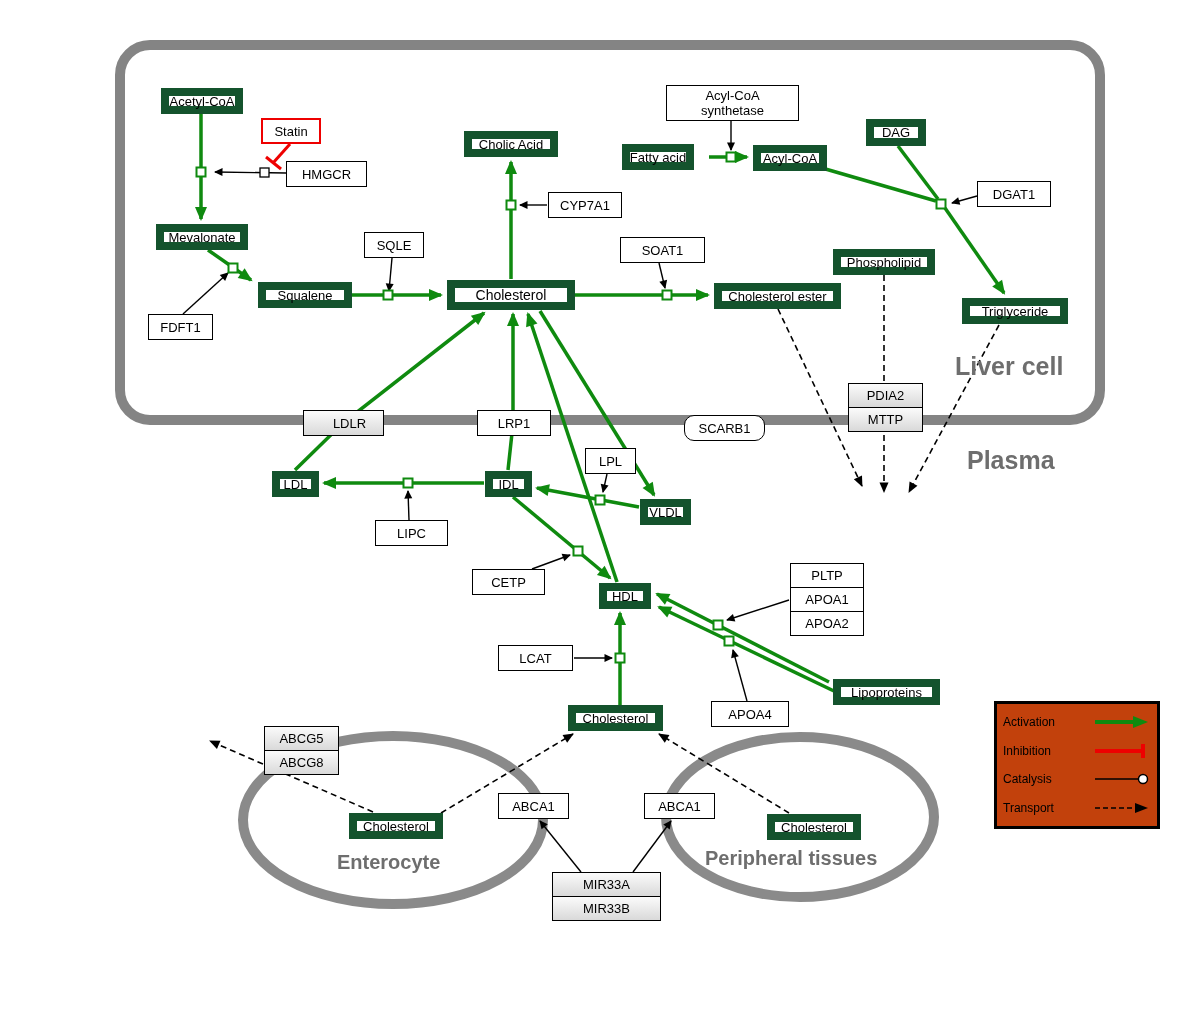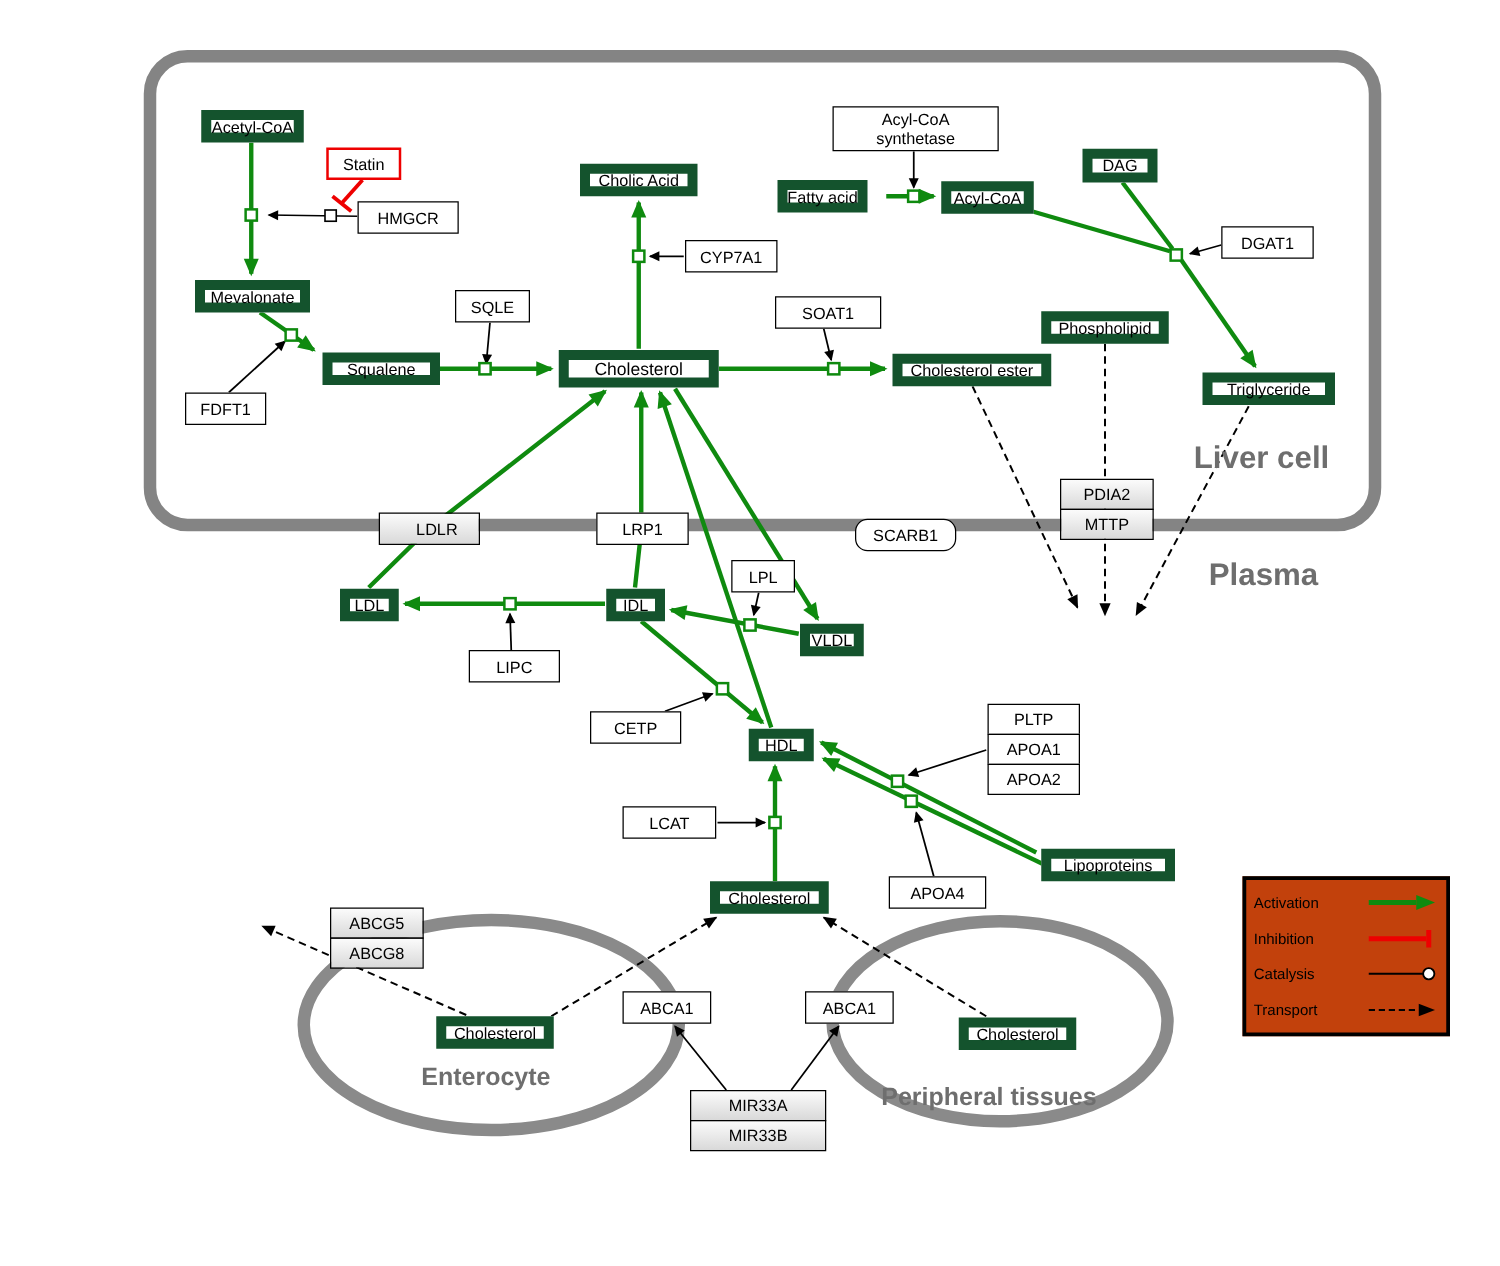--- a/index.html
+++ b/index.html
@@ -119,21 +119,21 @@
       <rect x="713.5" y="620.5" width="9" height="9"></rect>
       <rect x="724.5" y="636.5" width="9" height="9"></rect>
       <rect x="615.5" y="653.5" width="9" height="9"></rect>
       <rect x="260" y="168" width="9" height="9" stroke="#000" stroke-width="1.3"></rect>
     </g>
   </svg>
 
   <div class="region-label big-label" style="left:955px;top:352px;">Liver cell</div>
   <div class="region-label big-label" style="left:967px;top:446px;">Plasma</div>
   <div class="region-label mid-label" style="left:337px;top:851px;">Enterocyte</div>
-  <div class="region-label mid-label" style="left:705px;top:847px;margin-top:20px;">Peripheral tissues</div>
+  <div class="region-label mid-label" style="left:705px;top:847px;">Peripheral tissues</div>
 
   <div class="node blue" style="left:161px;top:88px;width:82px;height:26px;">Acetyl-CoA</div>
   <div class="node red" style="left:261px;top:118px;width:60px;height:26px;">Statin</div>
   <div class="node blk" style="left:286px;top:161px;width:81px;height:26px;">HMGCR</div>
   <div class="node blue" style="left:156px;top:224px;width:92px;height:26px;">Mevalonate</div>
   <div class="node blk" style="left:148px;top:314px;width:65px;height:26px;text-align:center;">FDFT1</div>
   <div class="node blue" style="left:258px;top:282px;width:94px;height:26px;">Squalene</div>
   <div class="node blk" style="left:364px;top:232px;width:60px;height:26px;">SQLE</div>
   <div class="node blue" style="left:464px;top:131px;width:94px;height:26px;">Cholic Acid</div>
   <div class="node blk" style="left:548px;top:192px;width:74px;height:26px;">CYP7A1</div>

